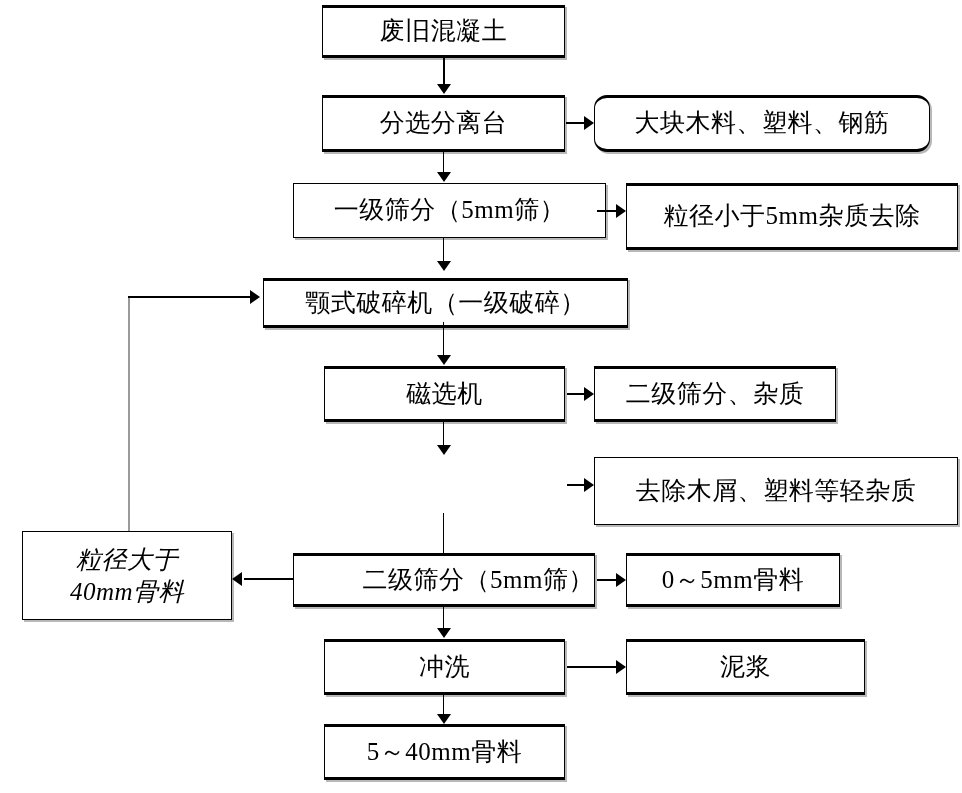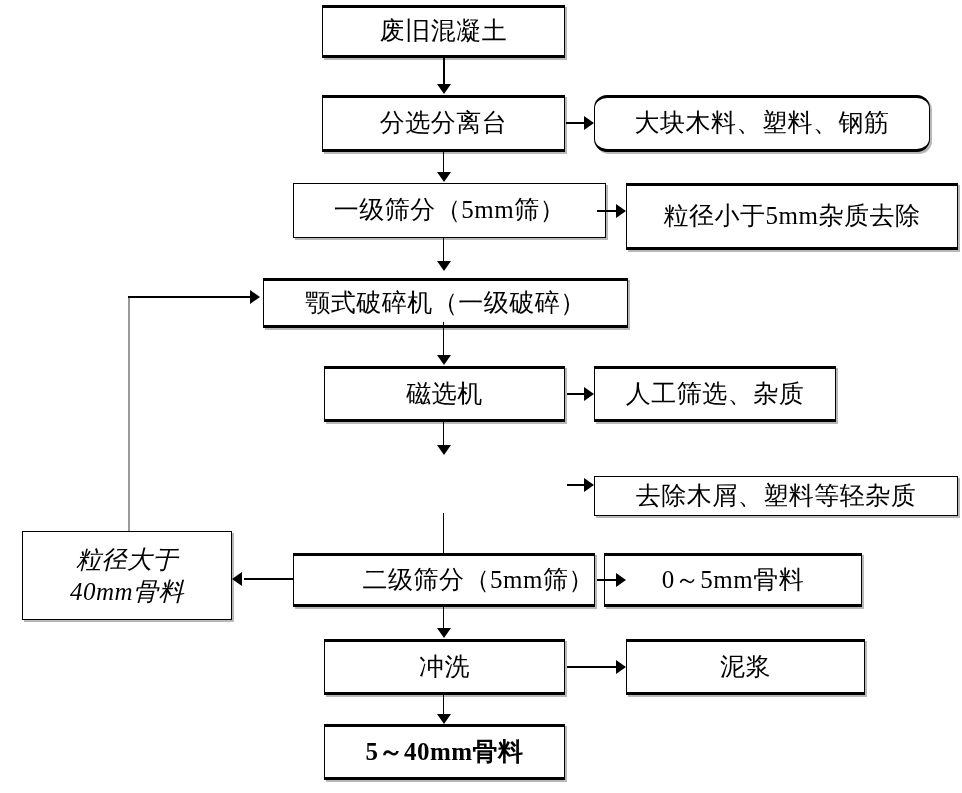--- a/index.html
+++ b/index.html
@@ -131,48 +131,48 @@
   <div class="hline" style="left:128px; top:296px; width:123px;"></div>
   <div class="arrow-right" style="left:250px; top:290px;"></div>
 
   <div class="vline" style="left:443px; top:322px; width:1px; height:34px;"></div>
   <div class="arrow-down" style="left:437px; top:355px;"></div>
 
   <div class="node" style="left:324px; top:366px; width:241px; height:56px;">
     <span class="node-label">磁选机</span>
   </div>
   <div class="node" style="left:594px; top:366px; width:242px; height:56px;">
-    <span class="node-label">人工筛选、杂质</span>
+    <span class="node-label">二级筛分、杂质</span>
   </div>
 
   <div class="hline" style="left:567px; top:393px; width:19px;"></div>
   <div class="arrow-right" style="left:584px; top:387px;"></div>
 
   <div class="vline" style="left:443px; top:422px; width:1px; height:24px;"></div>
   <div class="arrow-down" style="left:437px; top:445px;"></div>
 
-  <div class="node thin-frame" style="left:594px; top:476px; width:364px; height:40px;">
+  <div class="node thin-frame" style="left:594px; top:457px; width:364px; height:68px;">
     <span class="node-label">去除木屑、塑料等轻杂质</span>
   </div>
 
   <div class="hline" style="left:567px; top:484px; width:19px;"></div>
   <div class="arrow-right" style="left:584px; top:478px;"></div>
 
   <div class="vline" style="left:443px; top:513px; width:1px; height:40px;"></div>
 
   <div class="node thin-frame two-line" style="left:22px; top:531px; width:210px; height:89px;font-style:italic;">
     <span class="node-label">粒径大于</span>
     <span class="node-label">40mm骨料</span>
   </div>
 
   <div class="node" style="left:293px; top:553px; width:302px; height:54px;justify-content:flex-end;">
     <span class="node-label">二级筛分（5mm筛）</span>
   </div>
 
-  <div class="node" style="left:604px; top:553px; width:258px; height:54px;font-family:Liberation Serif, serif;">
+  <div class="node" style="left:626px; top:553px; width:214px; height:54px;font-family:Liberation Serif, serif;">
     <span class="node-label">0～5mm骨料</span>
   </div>
 
   <div class="hline" style="left:244px; top:578px; width:50px;"></div>
   <div class="arrow-left" style="left:232px; top:572px;"></div>
 
   <div class="hline" style="left:597px; top:579px; width:21px;"></div>
   <div class="arrow-right" style="left:616px; top:573px;"></div>
 
   <div class="vline" style="left:443px; top:607px; width:1px; height:26px;"></div>
@@ -184,17 +184,17 @@
   <div class="node" style="left:626px; top:639px; width:239px; height:56px;">
     <span class="node-label">泥浆</span>
   </div>
 
   <div class="hline" style="left:567px; top:666px; width:51px;"></div>
   <div class="arrow-right" style="left:616px; top:660px;"></div>
 
   <div class="vline" style="left:443px; top:695px; width:1px; height:25px;"></div>
   <div class="arrow-down" style="left:437px; top:714px;"></div>
 
-  <div class="node" style="left:324px; top:724px; width:241px; height:56px;font-weight:bold;">
+  <div class="node" style="left:324px; top:724px; width:241px; height:56px;">
     <span class="node-label">5～40mm骨料</span>
   </div>
 
 </div>
 
 </body></html>

